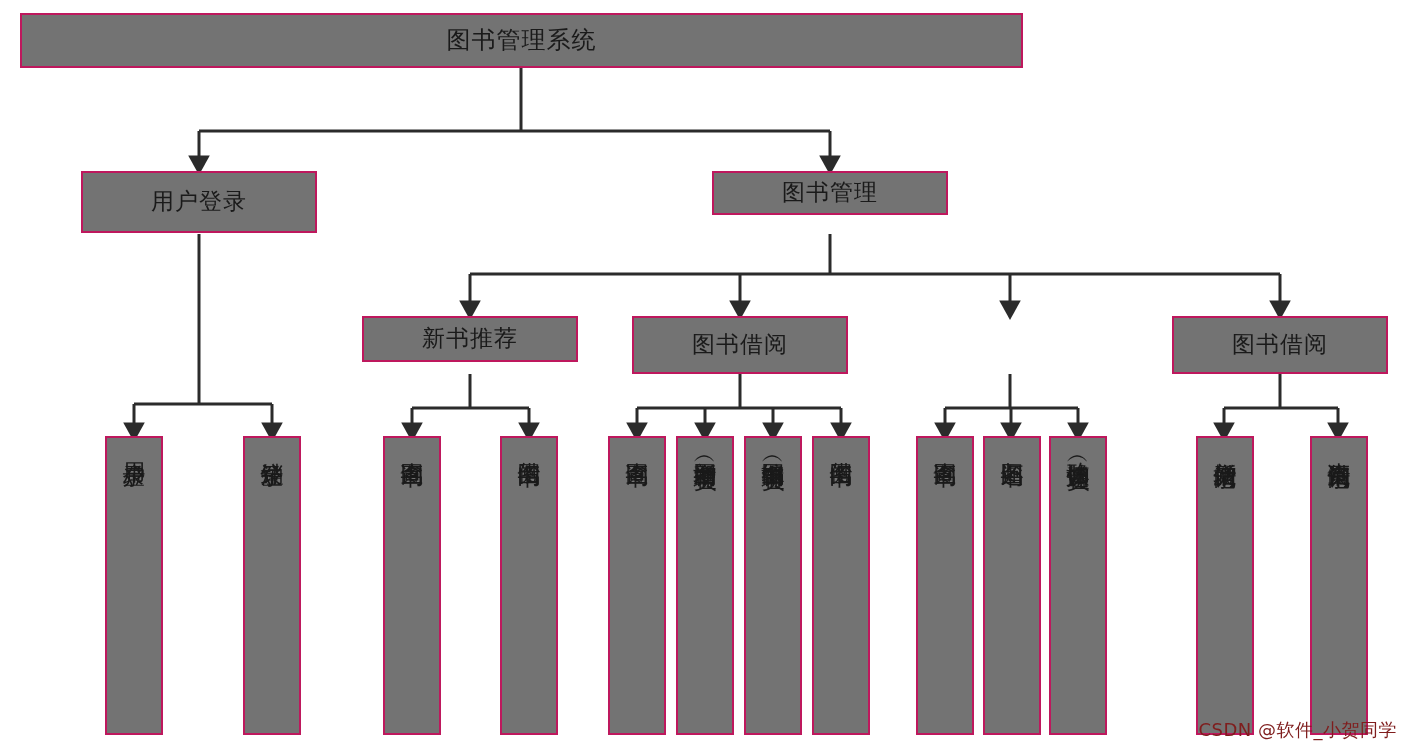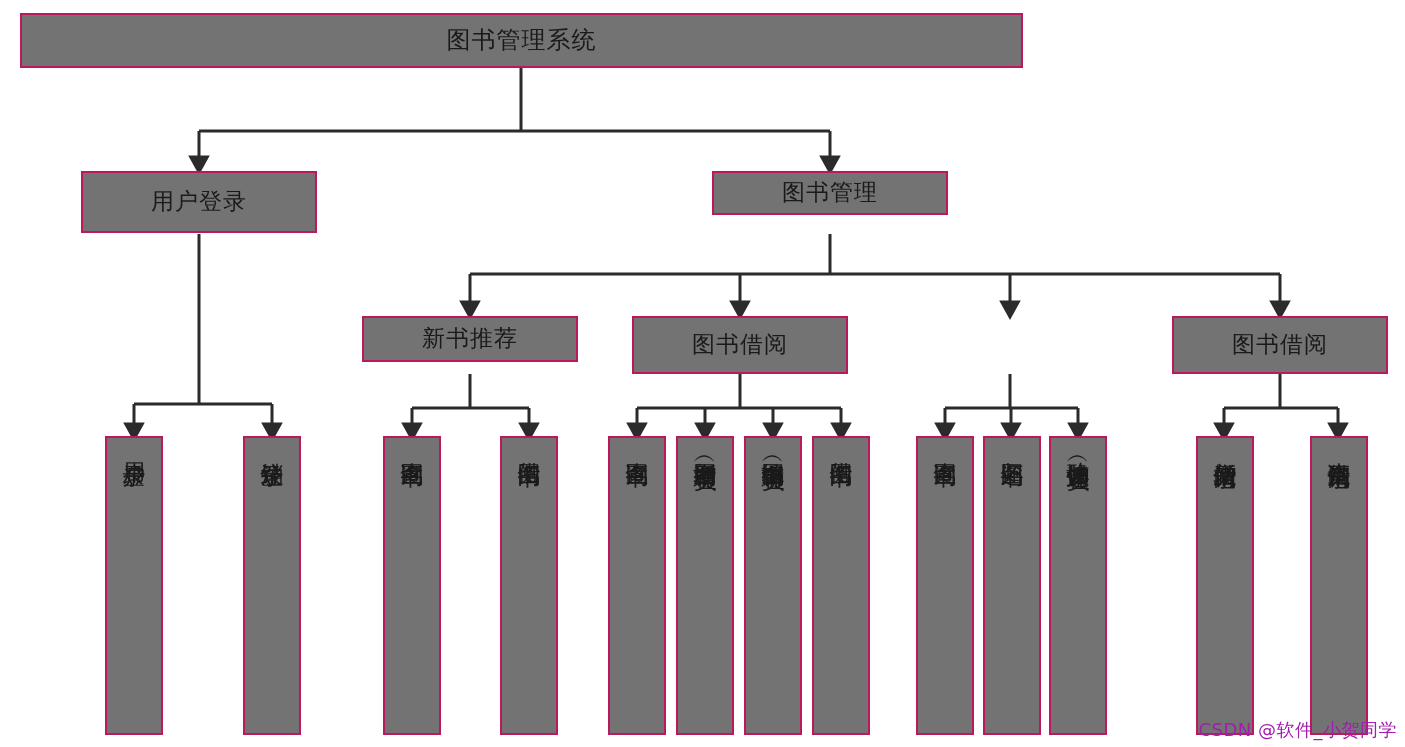--- a/index.html
+++ b/index.html
@@ -55,21 +55,21 @@
     display: block;
   }
   .node.root {
     font-size: 24px;
   }
   .watermark {
     position: absolute;
     right: 8px;
     bottom: 5px;
     font-size: 18px;
-    color: #a21caf;
+    color: #7f1d1d;
     letter-spacing: 0.5px;
     white-space: nowrap;
     user-select: none;
   }
 </style>
 </head>
 <body>
 
 <div id="diagram-root">
 

